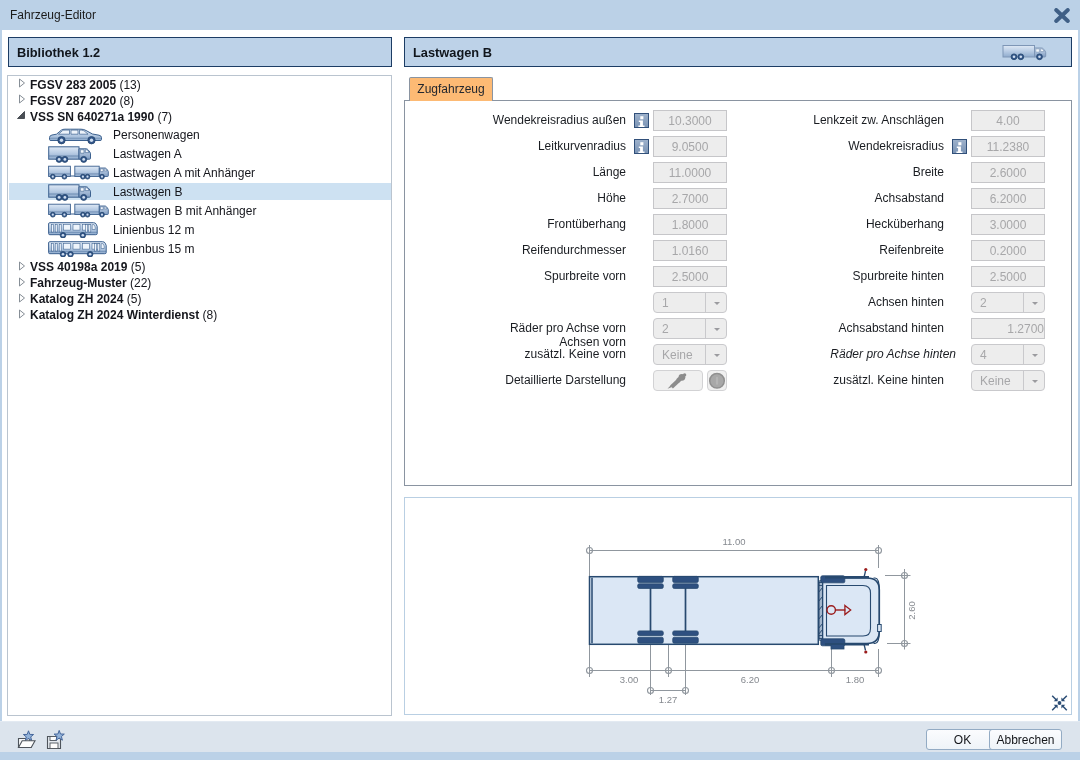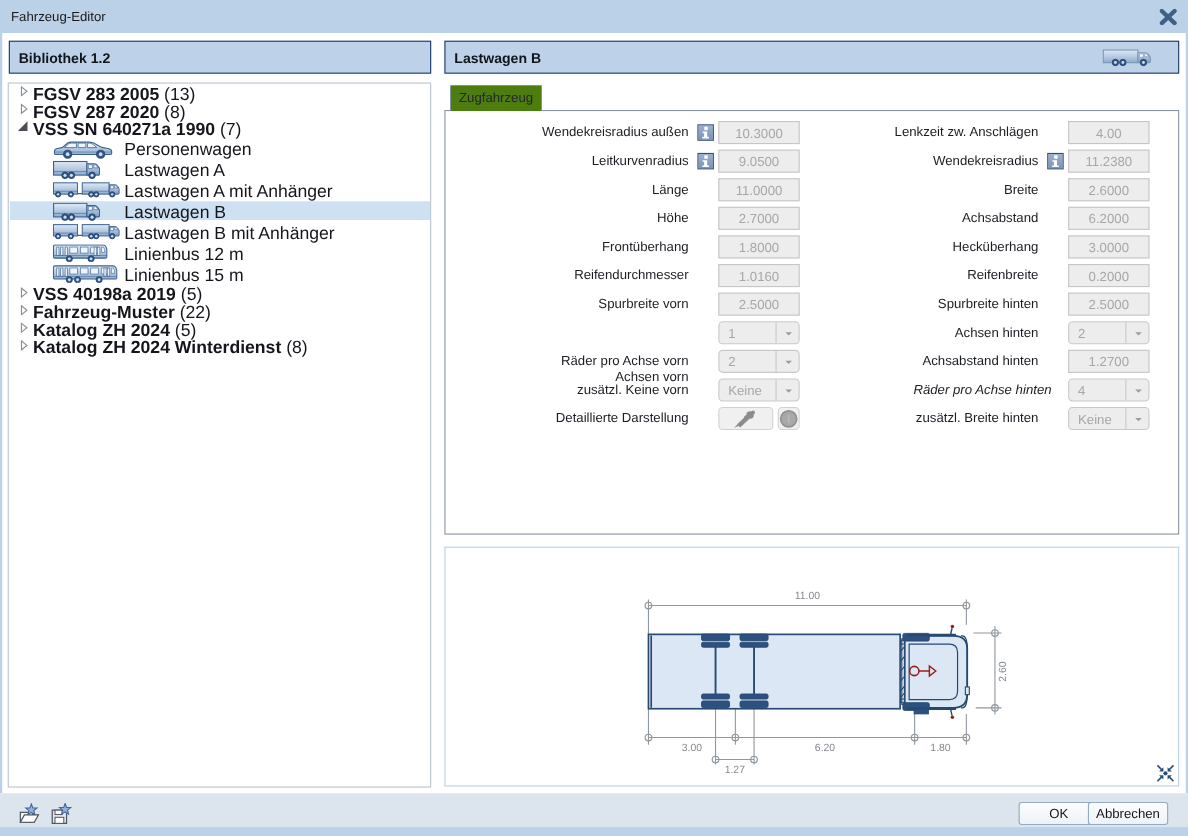--- a/index.html
+++ b/index.html
@@ -4,23 +4,23 @@
 <style>
 * { margin:0; padding:0; box-sizing:border-box; }
 html,body { width:1080px; height:760px; overflow:hidden; }
 body { font-family:"Liberation Sans", sans-serif; background:#bbd1e7; position:relative; }
 .abs { position:absolute; }
 #content { left:2px; top:30px; width:1076px; height:691px; background:#ffffff; }
 #title { left:10px; top:8px; font-size:12px; color:#1b1b1b; }
 .hdrbox { top:37px; height:30px; background:#bdd2e8; border:1px solid #1c3c64; }
 .hdrtext { font-size:12.8px; font-weight:bold; color:#10151c; padding:7px 14px 0 8px; }
 #treebox { left:7px; top:75px; width:385px; height:641px; background:#fff; border:1px solid #bac4cf; }
-.trow { position:absolute; left:1px; font-size:16px; color:#15161c; white-space:nowrap; }
+.trow { position:absolute; left:1px; font-size:12px; color:#15161c; white-space:nowrap; }
 #tabbox { left:404px; top:100px; width:668px; height:386px; background:#fff; border:1px solid #8a94a1; }
-#tab { left:409px; top:77px; width:84px; height:24px; background:#4d7c0f; border:1px solid #8a94a1; border-bottom:none; border-radius:2px 2px 0 0; font-size:12px; color:#23272e; text-align:center; padding-top:4px; z-index:3; }
+#tab { left:409px; top:77px; width:84px; height:24px; background:#fdba74; border:1px solid #8a94a1; border-bottom:none; border-radius:2px 2px 0 0; font-size:12px; color:#23272e; text-align:center; padding-top:4px; z-index:3; }
 .flabel { position:absolute; font-size:12px; color:#1a1d22; white-space:nowrap; text-align:right; }
 .field { position:absolute; width:74px; height:21px; background:#ededed; border:1px solid #c6c6c9; font-size:12px; color:#a7a7a9; text-align:center; padding-top:3px; }
 .dd { position:absolute; width:74px; height:21px; background:#ededed; border:1px solid #c9c9cc; border-radius:4px; font-size:12px; color:#a7a7a9; padding:3px 0 0 8px; }
 .dd::after { content:""; position:absolute; right:20px; top:0; bottom:0; width:1px; background:#c9c9cc; }
 .dda { position:absolute; right:6.5px; top:9px; width:0; height:0; border-left:3.6px solid transparent; border-right:3.6px solid transparent; border-top:3.8px solid #9b9b9f; }
 .infoi { position:absolute; width:15px; height:15px; background:linear-gradient(#9db1cb,#7b94b5); border:1px solid #31507a; }
 .pbtn { position:absolute; height:21px; background:#f0f0f0; border:1px solid #d2d2d4; border-radius:4px; }
 #prevbox { left:404px; top:497px; width:668px; height:218px; background:#fff; border:1px solid #b9cfe3; }
 #botbar { left:0; top:721px; width:1080px; height:31px; background:#dce4ed; border-top:1px solid #e3eaf2; }
 .btn { position:absolute; top:729px; width:73px; height:21px; background:linear-gradient(#fbfcfe,#eef3f8); border:1px solid #93abc4; border-radius:3px; font-size:12px; color:#14161a; text-align:center; padding-top:3px; }
@@ -294,24 +294,24 @@
 <div class="field" style="left:971px;top:188px;">6.2000</div>
 <div class="flabel" style="right:136px;top:217px;">Hecküberhang</div>
 <div class="field" style="left:971px;top:214px;">3.0000</div>
 <div class="flabel" style="right:136px;top:243px;">Reifenbreite</div>
 <div class="field" style="left:971px;top:240px;">0.2000</div>
 <div class="flabel" style="right:136px;top:269px;">Spurbreite hinten</div>
 <div class="field" style="left:971px;top:266px;">2.5000</div>
 <div class="flabel" style="right:136px;top:295px;">Achsen hinten</div>
 <div class="dd" style="left:971px;top:292px;">2<span class="dda"></span></div>
 <div class="flabel" style="right:136px;top:321px;">Achsabstand hinten</div>
-<div class="field" style="left:971px;top:318px;">1.2700</div>
+<div class="field" style="left:971px;top:318px;text-align:right;">1.2700</div>
 <div class="flabel" style="right:124px;top:347px;font-style:italic;">Räder pro Achse hinten</div>
 <div class="dd" style="left:971px;top:344px;">4<span class="dda"></span></div>
-<div class="flabel" style="right:136px;top:373px;">zusätzl. Breite hinten</div>
+<div class="flabel" style="right:136px;top:373px;">zusätzl. Keine hinten</div>
 <div class="dd" style="left:971px;top:370px;">Keine<span class="dda"></span></div>
 
 <div class="abs" id="prevbox"></div>
 <svg class="abs" style="left:405px;top:498px;" width="666" height="216" viewBox="0 0 666 216">
     <line x1="184.5" y1="47" x2="184.5" y2="78.7" stroke="#90979e" stroke-width="1"></line>
     <line x1="473.5" y1="47" x2="473.5" y2="70" stroke="#90979e" stroke-width="1"></line>
     <line x1="184.5" y1="146.3" x2="184.5" y2="179" stroke="#90979e" stroke-width="1"></line>
     <line x1="263.5" y1="146.3" x2="263.5" y2="179" stroke="#90979e" stroke-width="1"></line>
     <line x1="426.5" y1="147" x2="426.5" y2="179" stroke="#90979e" stroke-width="1"></line>
     <line x1="473.5" y1="151" x2="473.5" y2="179" stroke="#90979e" stroke-width="1"></line>

